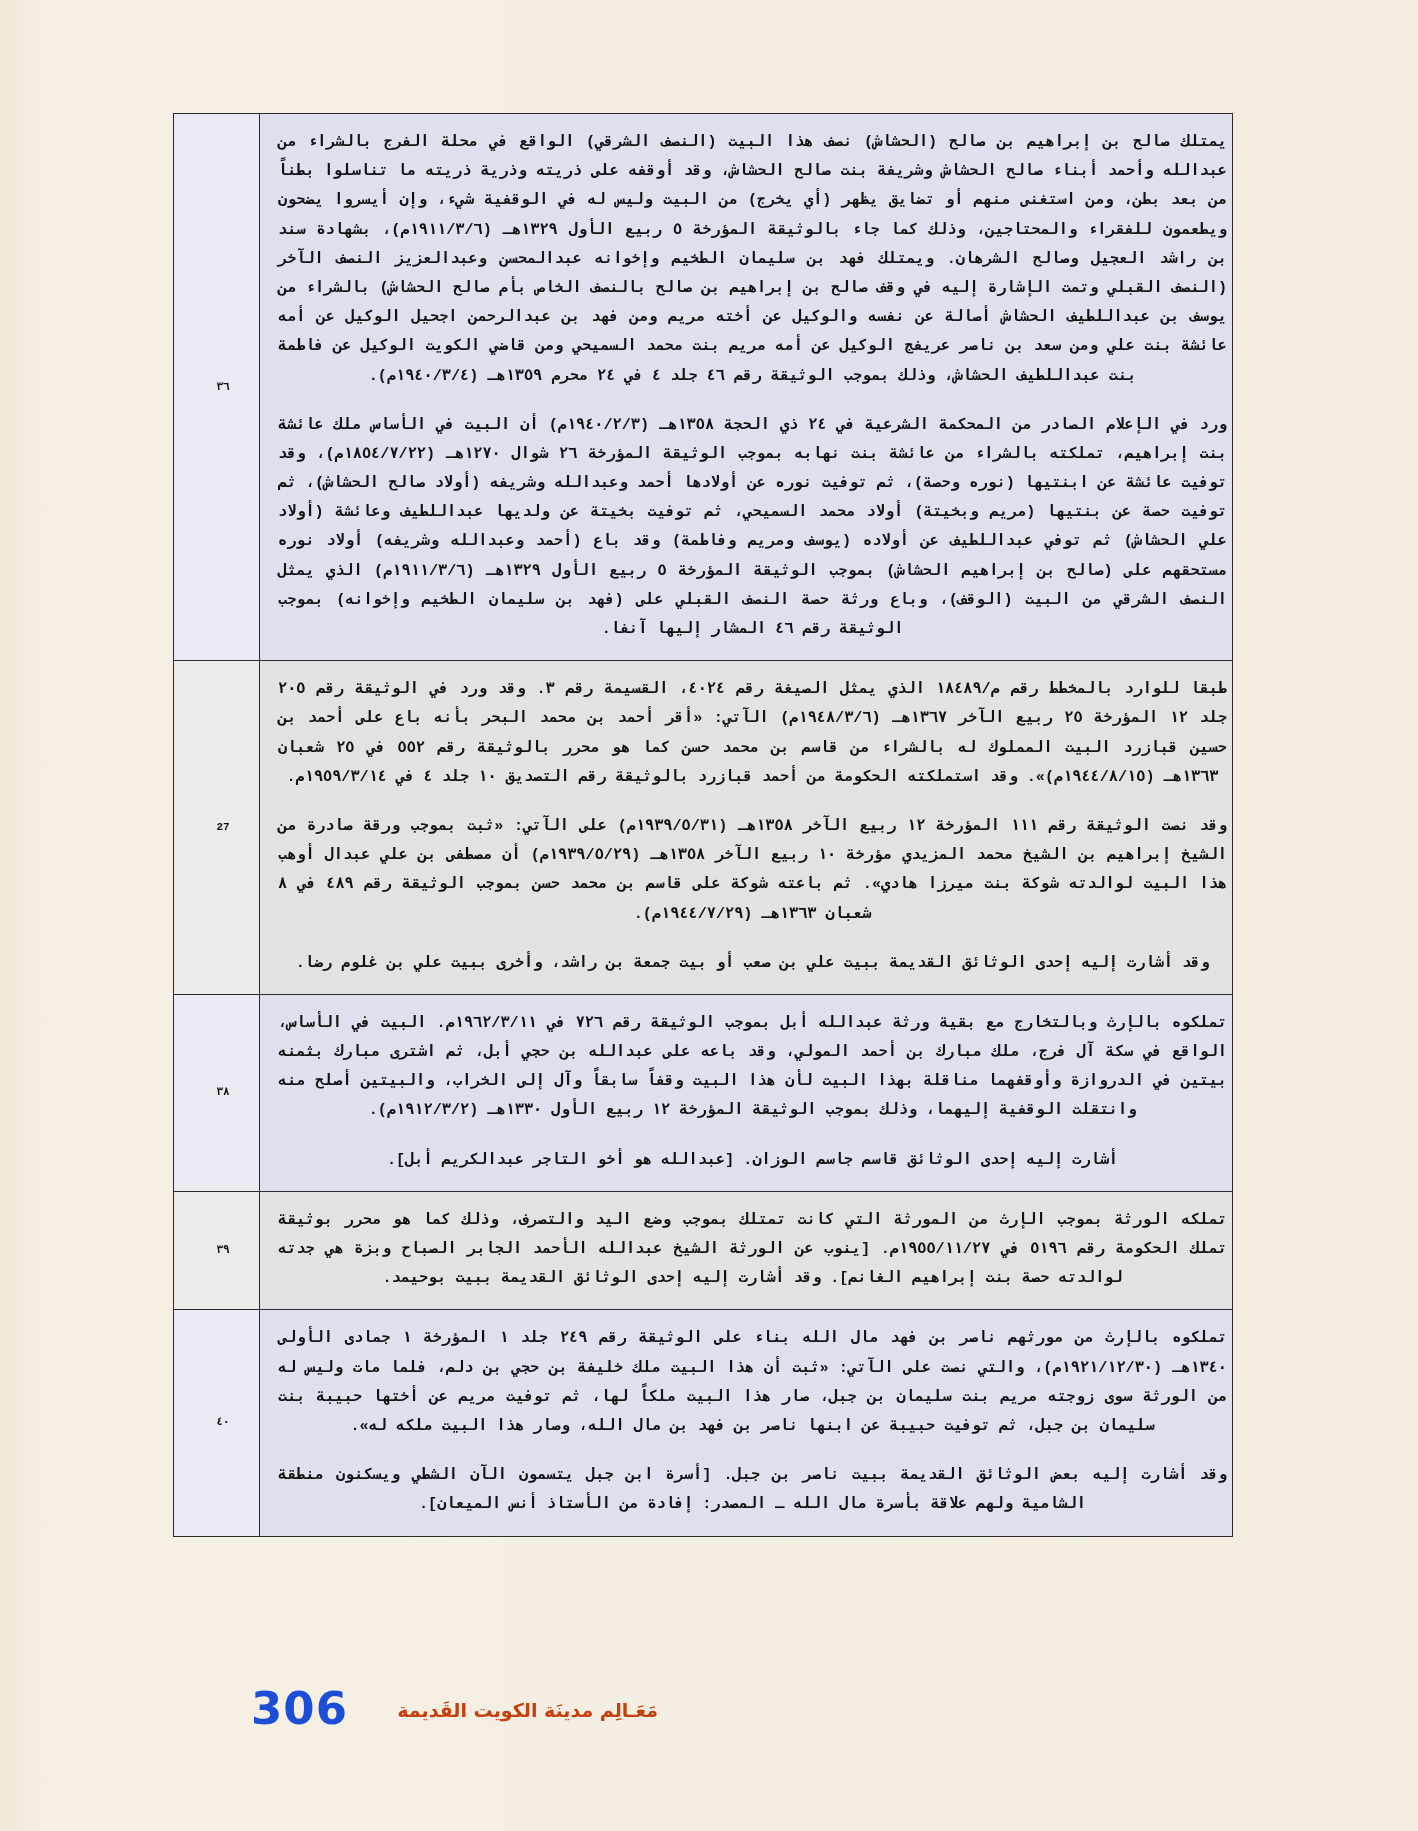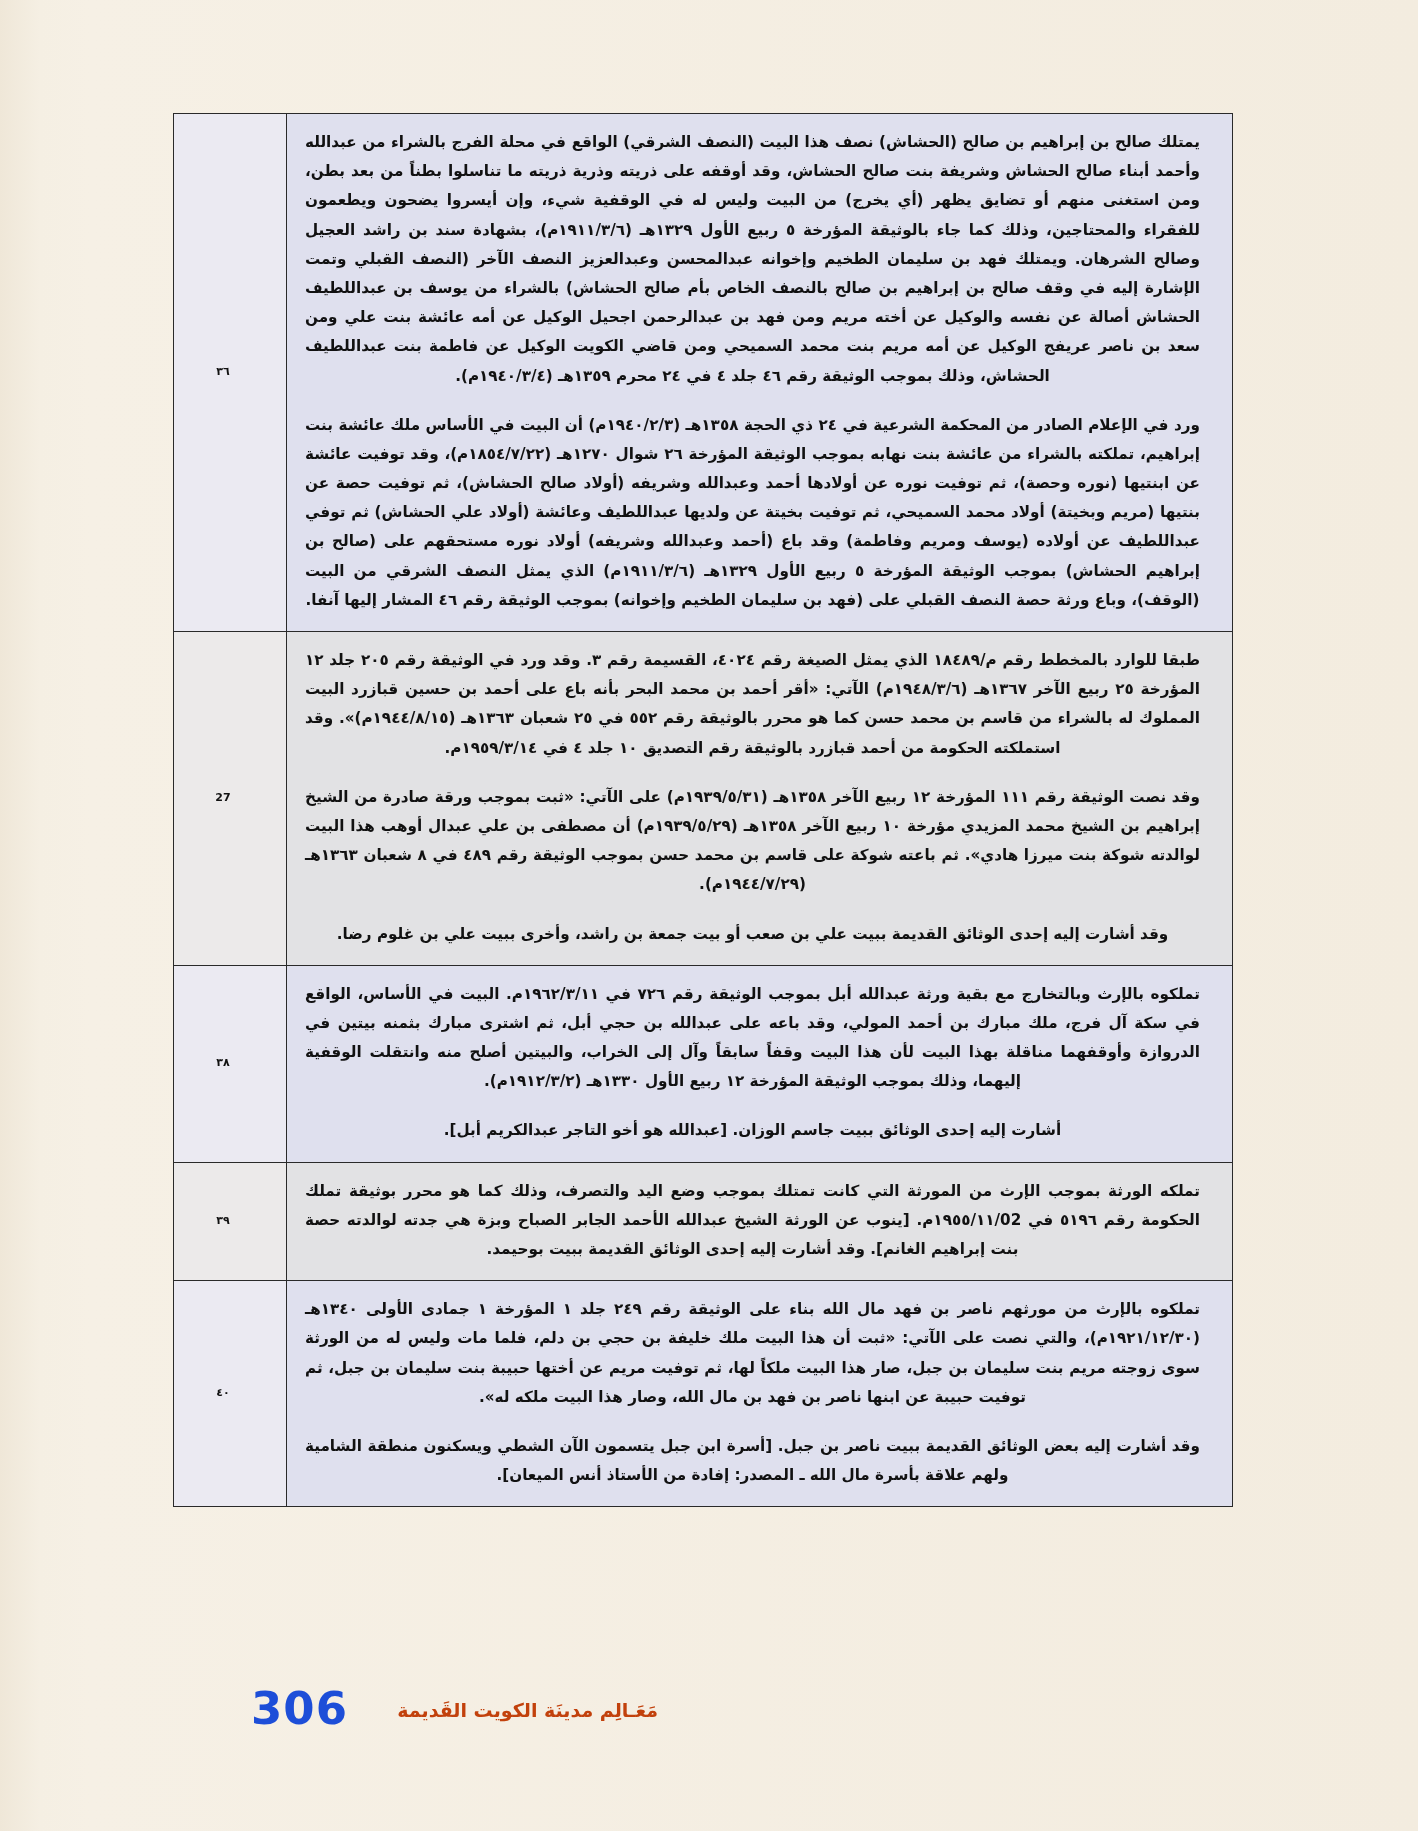--- a/index.html
+++ b/index.html
@@ -23,21 +23,22 @@
   table.records{
     position:absolute;
     top:113px;right:185px;
     width:1060px;
     border-collapse:collapse;
     table-layout:fixed;
   }
   table.records td{
     border:1.6px solid #2a2a2a;
     vertical-align:middle;
-    padding:14px 32px 16px 18px;
+    padding:14px 5px 16px 18px;
+    font-family:Liberation Mono, monospace;
   }
   td.txt{
     background:#dfe0ee;
     font-size:15.2px;
     line-height:1.92;
     text-align:justify;
     text-align-last:center;
     color:#111;
     font-weight:600;
     letter-spacing:-0.1px;
@@ -103,28 +104,28 @@
           <p>طبقا للوارد بالمخطط رقم م/١٨٤٨٩ الذي يمثل الصيغة رقم ٤٠٢٤، القسيمة رقم ٣. وقد ورد في الوثيقة رقم ٢٠٥ جلد ١٢ المؤرخة ٢٥ ربيع الآخر ١٣٦٧هـ (١٩٤٨/٣/٦م) الآتي: «أقر أحمد بن محمد البحر بأنه باع على أحمد بن حسين قبازرد البيت المملوك له بالشراء من قاسم بن محمد حسن كما هو محرر بالوثيقة رقم ٥٥٢ في ٢٥ شعبان ١٣٦٣هـ (١٩٤٤/٨/١٥م)». وقد استملكته الحكومة من أحمد قبازرد بالوثيقة رقم التصديق ١٠ جلد ٤ في ١٩٥٩/٣/١٤م.</p>
           <p>وقد نصت الوثيقة رقم ١١١ المؤرخة ١٢ ربيع الآخر ١٣٥٨هـ (١٩٣٩/٥/٣١م) على الآتي: «ثبت بموجب ورقة صادرة من الشيخ إبراهيم بن الشيخ محمد المزيدي مؤرخة ١٠ ربيع الآخر ١٣٥٨هـ (١٩٣٩/٥/٢٩م) أن مصطفى بن علي عبدال أوهب هذا البيت لوالدته شوكة بنت ميرزا هادي». ثم باعته شوكة على قاسم بن محمد حسن بموجب الوثيقة رقم ٤٨٩ في ٨ شعبان ١٣٦٣هـ (١٩٤٤/٧/٢٩م).</p>
           <p>وقد أشارت إليه إحدى الوثائق القديمة ببيت علي بن صعب أو بيت جمعة بن راشد، وأخرى ببيت علي بن غلوم رضا.</p>
         </td>
         <td class="num">27</td>
       </tr>
 
       <tr>
         <td class="txt">
           <p>تملكوه بالإرث وبالتخارج مع بقية ورثة عبدالله أبل بموجب الوثيقة رقم ٧٢٦ في ١٩٦٢/٣/١١م. البيت في الأساس، الواقع في سكة آل فرج، ملك مبارك بن أحمد المولي، وقد باعه على عبدالله بن حجي أبل، ثم اشترى مبارك بثمنه بيتين في الدروازة وأوقفهما مناقلة بهذا البيت لأن هذا البيت وقفاً سابقاً وآل إلى الخراب، والبيتين أصلح منه وانتقلت الوقفية إليهما، وذلك بموجب الوثيقة المؤرخة ١٢ ربيع الأول ١٣٣٠هـ (١٩١٢/٣/٢م).</p>
-          <p>أشارت إليه إحدى الوثائق ببيت جاسم الوزان. [عبدالله هو أخو التاجر عبدالكريم أبل].</p>
+          <p>أشارت إليه إحدى الوثائق قاسم جاسم الوزان. [عبدالله هو أخو التاجر عبدالكريم أبل].</p>
         </td>
         <td class="num">٣٨</td>
       </tr>
 
       <tr class="alt">
         <td class="txt">
-          <p>تملكه الورثة بموجب الإرث من المورثة التي كانت تمتلك بموجب وضع اليد والتصرف، وذلك كما هو محرر بوثيقة تملك الحكومة رقم ٥١٩٦ في ١٩٥٥/١١/02م. [ينوب عن الورثة الشيخ عبدالله الأحمد الجابر الصباح وبزة هي جدته لوالدته حصة بنت إبراهيم الغانم]. وقد أشارت إليه إحدى الوثائق القديمة ببيت بوحيمد.</p>
+          <p>تملكه الورثة بموجب الإرث من المورثة التي كانت تمتلك بموجب وضع اليد والتصرف، وذلك كما هو محرر بوثيقة تملك الحكومة رقم ٥١٩٦ في ١٩٥٥/١١/٢٧م. [ينوب عن الورثة الشيخ عبدالله الأحمد الجابر الصباح وبزة هي جدته لوالدته حصة بنت إبراهيم الغانم]. وقد أشارت إليه إحدى الوثائق القديمة ببيت بوحيمد.</p>
         </td>
         <td class="num">٣٩</td>
       </tr>
 
       <tr>
         <td class="txt">
           <p>تملكوه بالإرث من مورثهم ناصر بن فهد مال الله بناء على الوثيقة رقم ٢٤٩ جلد ١ المؤرخة ١ جمادى الأولى ١٣٤٠هـ (١٩٢١/١٢/٣٠م)، والتي نصت على الآتي: «ثبت أن هذا البيت ملك خليفة بن حجي بن دلم، فلما مات وليس له من الورثة سوى زوجته مريم بنت سليمان بن جبل، صار هذا البيت ملكاً لها، ثم توفيت مريم عن أختها حبيبة بنت سليمان بن جبل، ثم توفيت حبيبة عن ابنها ناصر بن فهد بن مال الله، وصار هذا البيت ملكه له».</p>
           <p>وقد أشارت إليه بعض الوثائق القديمة ببيت ناصر بن جبل. [أسرة ابن جبل يتسمون الآن الشطي ويسكنون منطقة الشامية ولهم علاقة بأسرة مال الله ـ المصدر: إفادة من الأستاذ أنس الميعان].</p>
         </td>
         <td class="num">٤٠</td>

